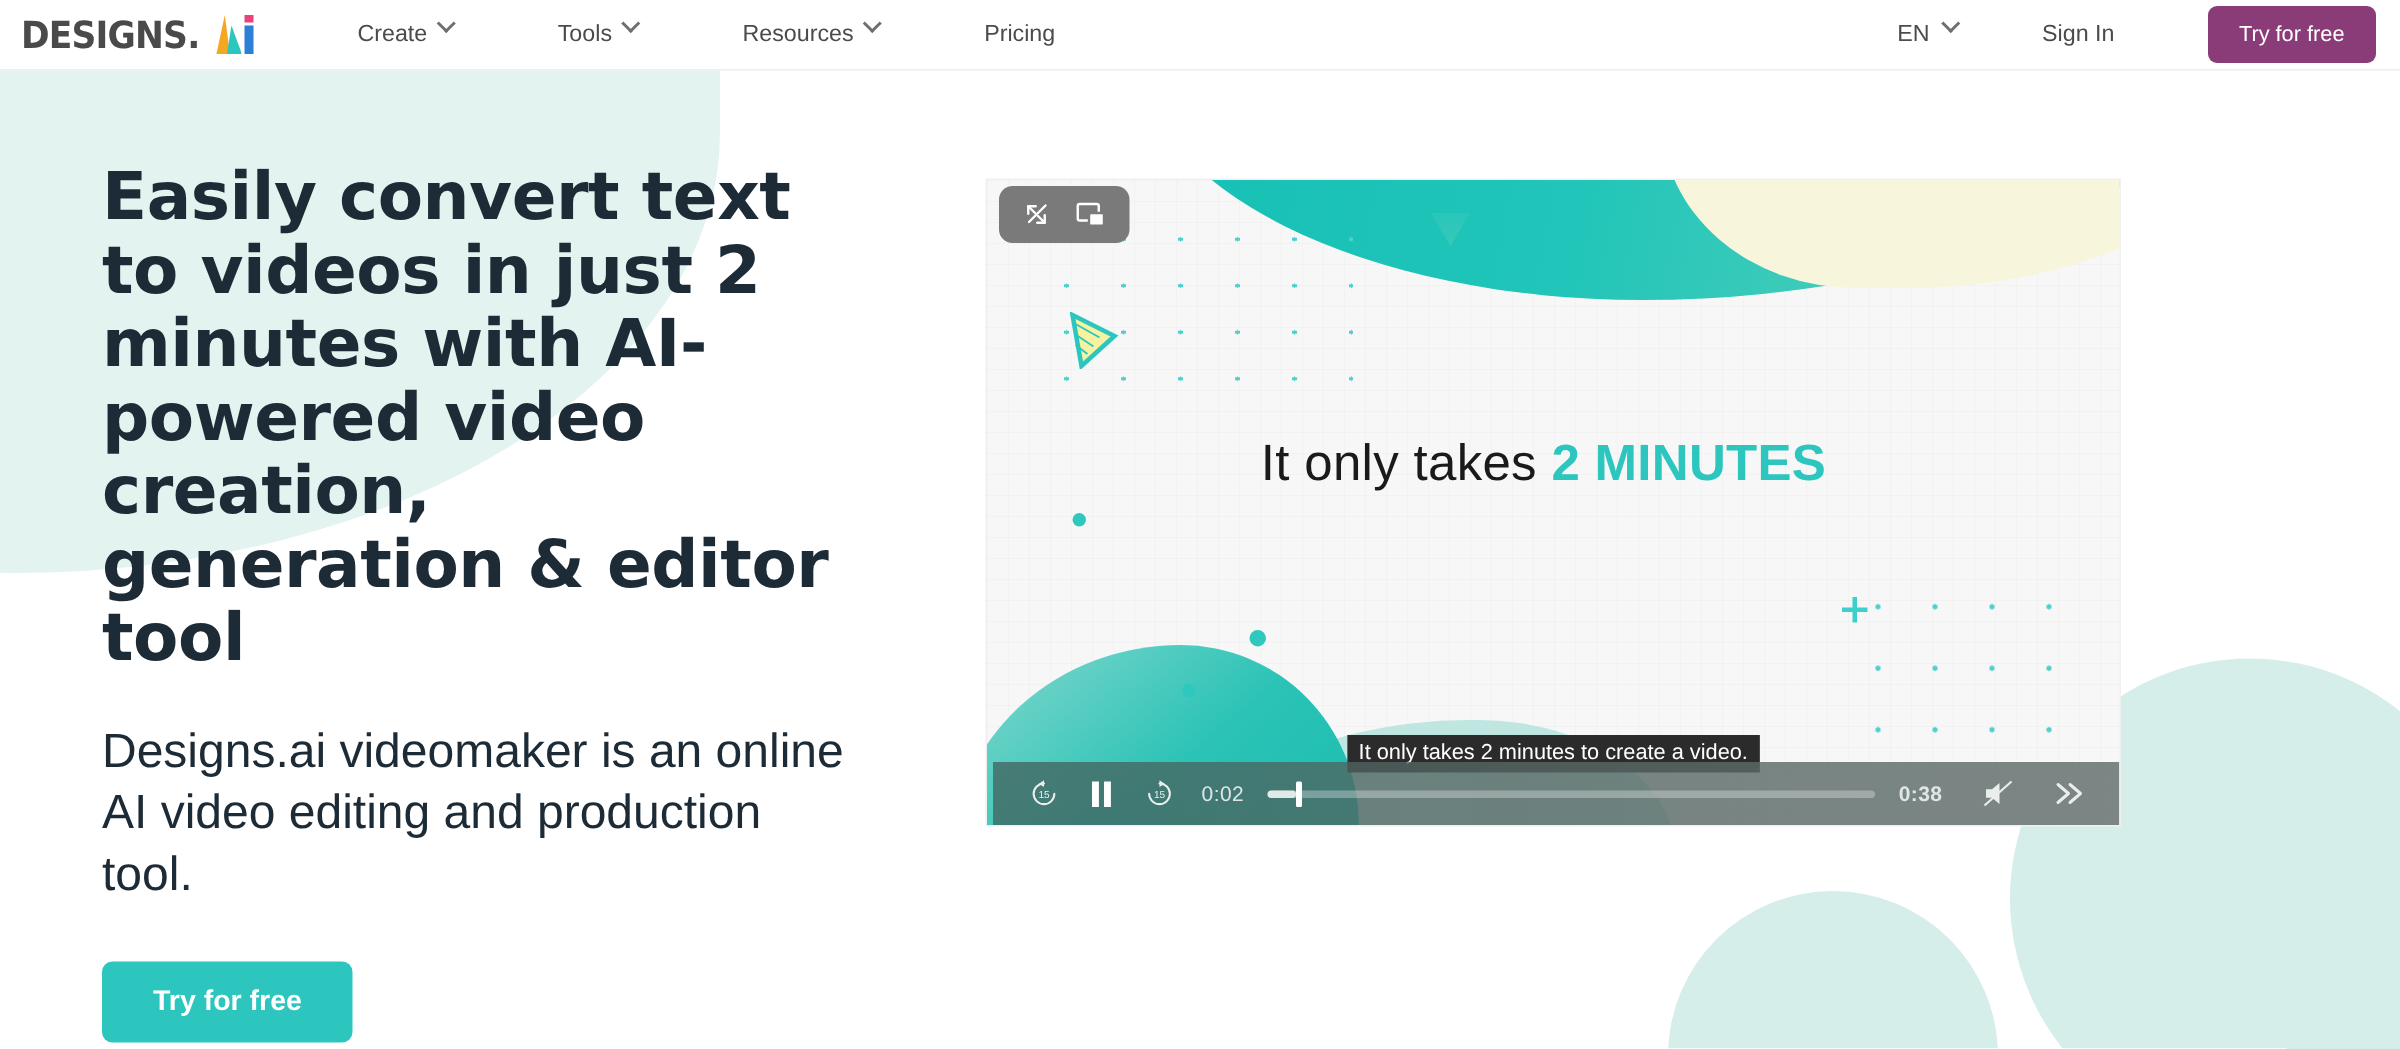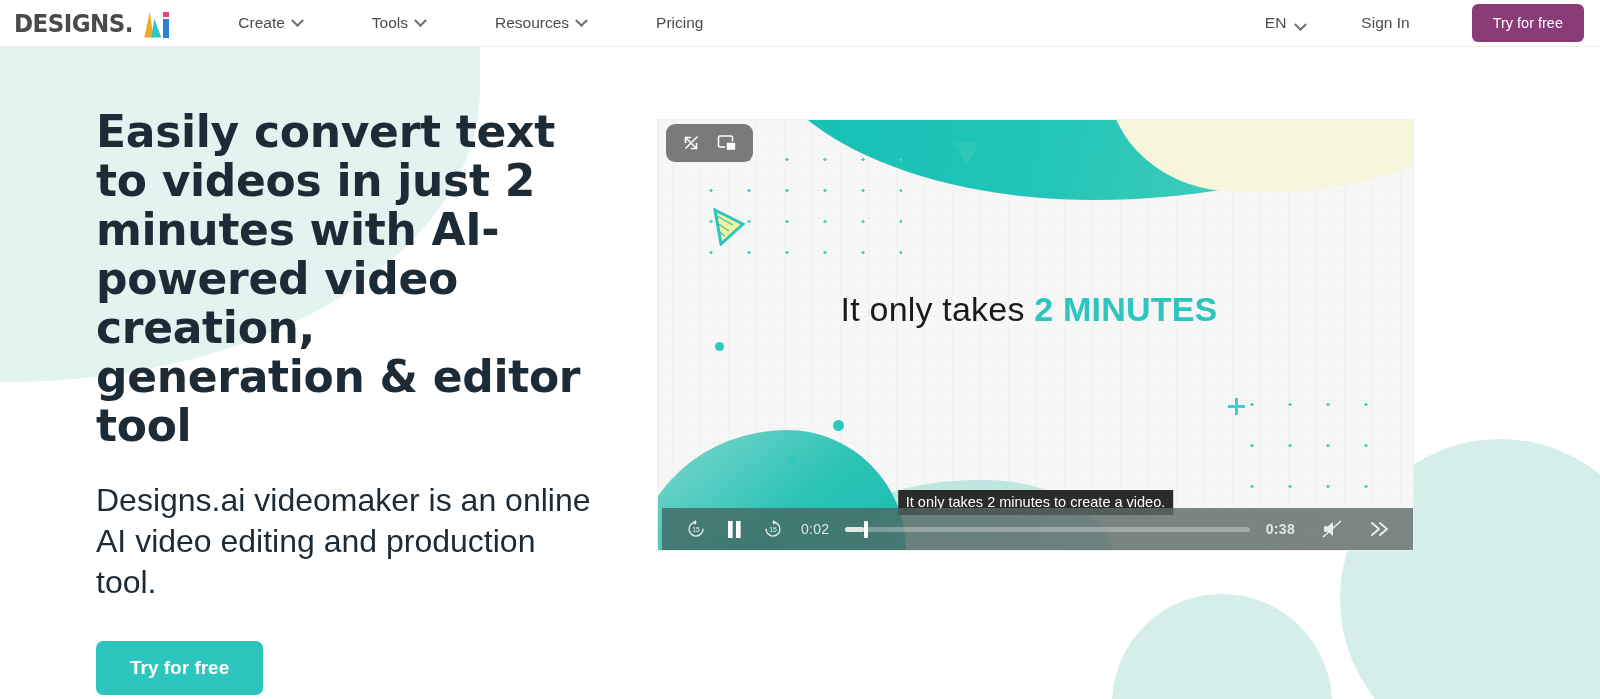--- a/index.html
+++ b/index.html
@@ -32,61 +32,61 @@
 
   
   .header {
     position:relative; z-index:5;
     height:47px; width:100%;
     background:#ffffff;
     border-bottom:1px solid #ededed;
     display:flex; align-items:center;
     padding:0 16px 0 14px;
   }
-  .logo { display:flex; align-items:flex-end; margin-right:58px; user-select:none; }
+  .logo { display:flex; align-items:center; margin-right:58px; user-select:none; }
   .logo-word {
     font-size:25px; font-weight:bold; letter-spacing:-0.6px;
     color:#4a4a4a; font-family:"DejaVu Sans", sans-serif;
     transform:scaleX(0.92); transform-origin:left center;
   }
   .logo-mark { position:relative; width:36px; height:26px; margin-left:1px; }
   .logo-mark span { position:absolute; bottom:0; display:block; }
   .lm-a  { left:0;   width:9px;  height:26px; background:#f5a623;
            clip-path:polygon(62% 0, 100% 100%, 72% 100%, 0 100%); }
   .lm-a2 { left:7px; width:10px; height:19px; background:#2dc6be;
            clip-path:polygon(30% 0, 100% 100%, 0 100%); }
   .lm-i1 { left:19px; width:6px; height:19px; background:#2b7fd4; }
   .lm-i2 { left:19px; top:0; bottom:auto; width:6px; height:5px; background:#e9437a; }
 
   .nav { display:flex; align-items:center; gap:0; }
   .nav-item {
-    display:flex; align-items:center; gap:8px;
+    display:flex; align-items:flex-start; gap:8px;
     font-size:15.5px; color:#4b4b4b; padding:0 0;
     margin-right:70px; cursor:pointer; white-space:nowrap;
   }
   .nav-item:last-child { margin-right:0; }
   .chev {
     display:inline-block; width:9px; height:9px;
     border-right:2.1px solid #6f6f6f; border-bottom:2.1px solid #6f6f6f;
     transform:rotate(45deg) translate(-2px,-2px);
   }
   .nav-right { margin-left:auto; display:flex; align-items:center; }
-  .lang { display:flex; align-items:flex-end; gap:10px; font-size:15.5px; color:#4b4b4b; cursor:pointer; }
+  .lang { display:flex; align-items:flex-start; gap:10px; font-size:15.5px; color:#4b4b4b; cursor:pointer; }
   .signin { font-size:15.5px; color:#4b4b4b; margin-left:56px; cursor:pointer; white-space:nowrap; }
   .btn-try-header {
     margin-left:62px;
     background:#8a3c78; color:#ffffff;
     font-size:14.5px;
     padding:11px 21px; border:none; border-radius:6px;
     cursor:pointer; white-space:nowrap;
   }
 
   
   .hero { position:relative; z-index:2; display:flex; padding-top:0; }
-  .hero-left { width:660px; padding-left:96px; padding-top:60px; }
+  .hero-left { width:660px; padding-left:68px; padding-top:60px; }
   .hero-title {
     font-size:44px; line-height:49px; font-weight:bold;
     color:#1d2b36; letter-spacing:-0.3px;
     max-width:500px;
     font-family:"DejaVu Sans", sans-serif;
   }
   .hero-sub {
     margin-top:30px;
     font-size:32px; line-height:41px; color:#1d2b36;
     max-width:500px;

